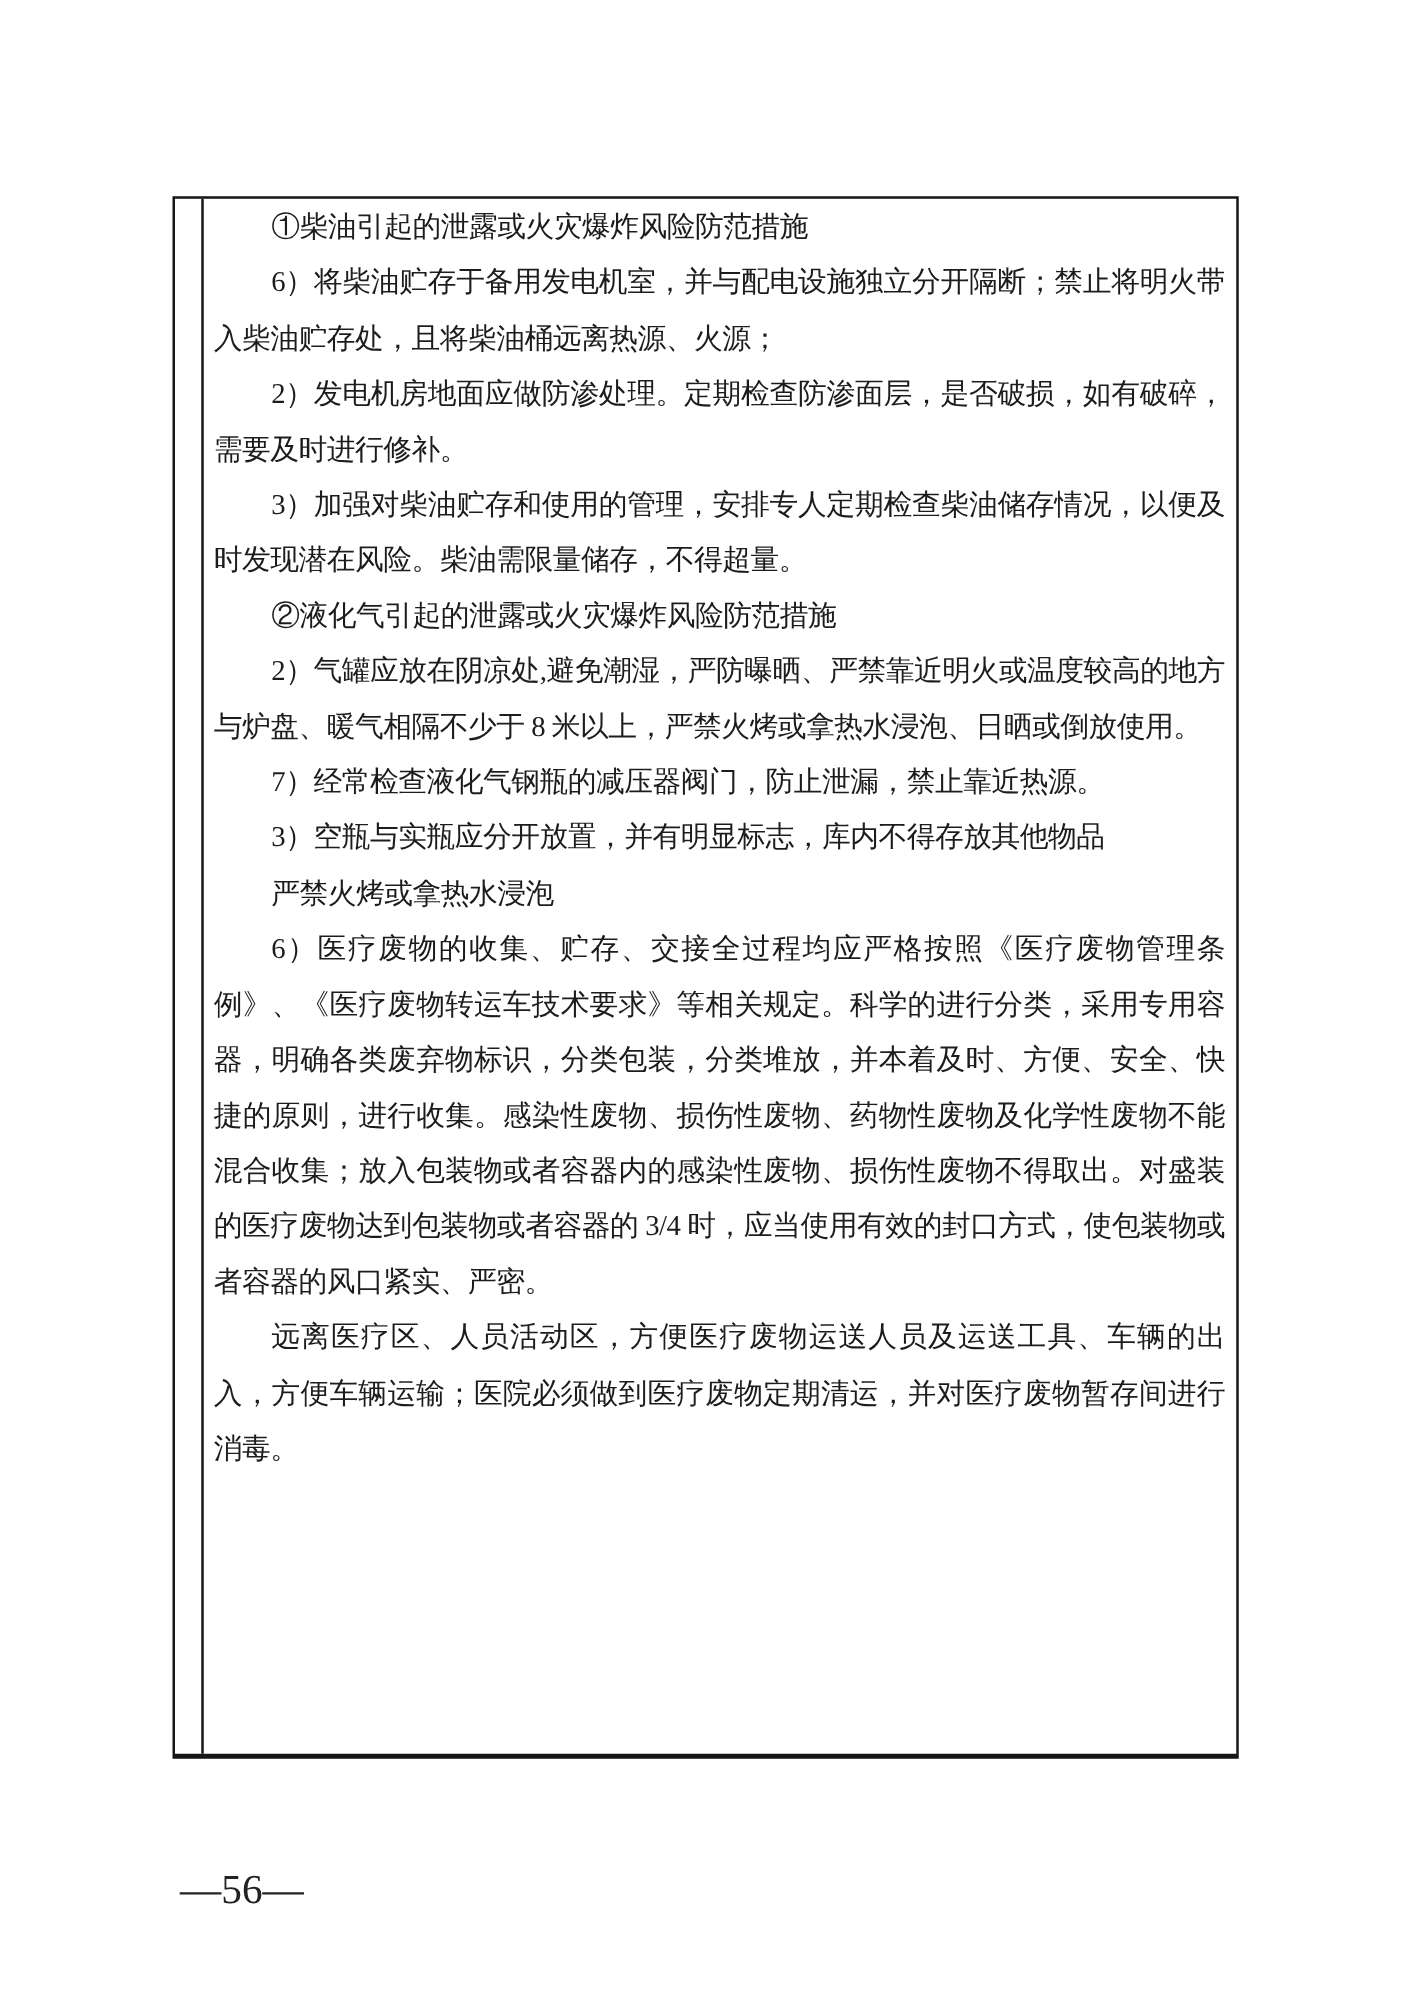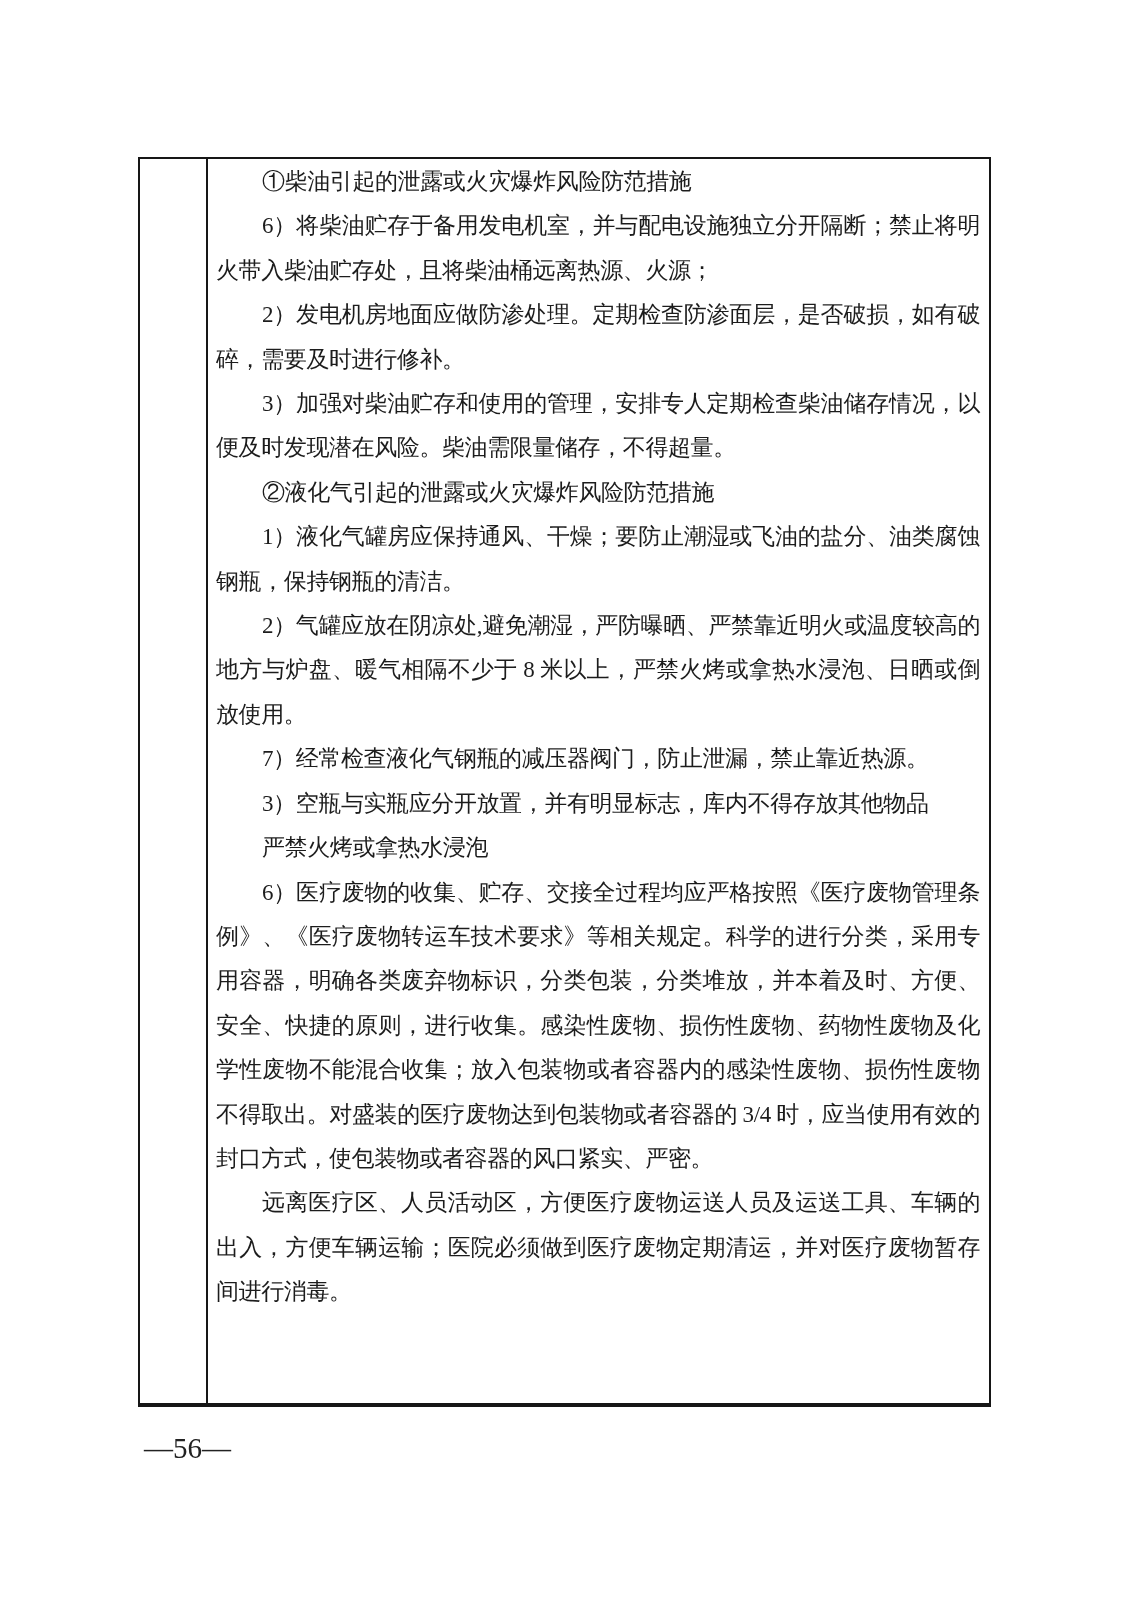--- a/index.html
+++ b/index.html
@@ -19,21 +19,20 @@
   .doc-table{
     position:absolute;
     left:138px;
     top:157px;
     width:853px;
     height:1250px;
     border:2px solid var(--border);
     border-bottom-width:4px;
     display:flex;
     background:var(--paper);
-    padding-left:45px;
   }
   .gutter-cell{
     width:23px;
     flex:0 0 23px;
     border-right:2px solid var(--border);
   }
   .text-cell{
     flex:1 1 auto;
     overflow:hidden;
     padding:1px 9px 0 8px;
@@ -43,41 +42,40 @@
     text-align:justify;
     color:var(--ink);
   }
   .text-cell p.para{
     text-indent:2em;
     margin:0;
   }
   .page-number{
     position:absolute;
     left:144px;
-    top:1432px;
-    font-size:29px;
+    top:1496px;
+    font-size:33px;
     line-height:32px;
     color:#222222;
     letter-spacing:0;
     white-space:nowrap;
     text-align:center;
   }
 </style>
 </head>
 <body>
 
 <div class="doc-table">
   <div class="gutter-cell"></div>
   <div class="text-cell">
       <p class="para">①柴油引起的泄露或火灾爆炸风险防范措施</p>
       <p class="para">6）将柴油贮存于备用发电机室，并与配电设施独立分开隔断；禁止将明火带入柴油贮存处，且将柴油桶远离热源、火源；</p>
       <p class="para">2）发电机房地面应做防渗处理。定期检查防渗面层，是否破损，如有破碎，需要及时进行修补。</p>
       <p class="para">3）加强对柴油贮存和使用的管理，安排专人定期检查柴油储存情况，以便及时发现潜在风险。柴油需限量储存，不得超量。</p>
       <p class="para">②液化气引起的泄露或火灾爆炸风险防范措施</p>
-      <p class="para">1）液化气罐房应保持通风、干燥；要防止潮湿或飞油的盐分、油类腐蚀钢瓶，保持钢瓶的清洁。</p>
       <p class="para">2）气罐应放在阴凉处,避免潮湿，严防曝晒、严禁靠近明火或温度较高的地方与炉盘、暖气相隔不少于 8 米以上，严禁火烤或拿热水浸泡、日晒或倒放使用。</p>
       <p class="para">7）经常检查液化气钢瓶的减压器阀门，防止泄漏，禁止靠近热源。</p>
       <p class="para">3）空瓶与实瓶应分开放置，并有明显标志，库内不得存放其他物品</p>
       <p class="para">严禁火烤或拿热水浸泡</p>
       <p class="para">6）医疗废物的收集、贮存、交接全过程均应严格按照《医疗废物管理条例》、《医疗废物转运车技术要求》等相关规定。科学的进行分类，采用专用容器，明确各类废弃物标识，分类包装，分类堆放，并本着及时、方便、安全、快捷的原则，进行收集。感染性废物、损伤性废物、药物性废物及化学性废物不能混合收集；放入包装物或者容器内的感染性废物、损伤性废物不得取出。对盛装的医疗废物达到包装物或者容器的 3/4 时，应当使用有效的封口方式，使包装物或者容器的风口紧实、严密。</p>
       <p class="para">远离医疗区、人员活动区，方便医疗废物运送人员及运送工具、车辆的出入，方便车辆运输；医院必须做到医疗废物定期清运，并对医疗废物暂存间进行消毒。</p>
     </div>
 </div>
 
 <div class="page-number">—56—</div>

